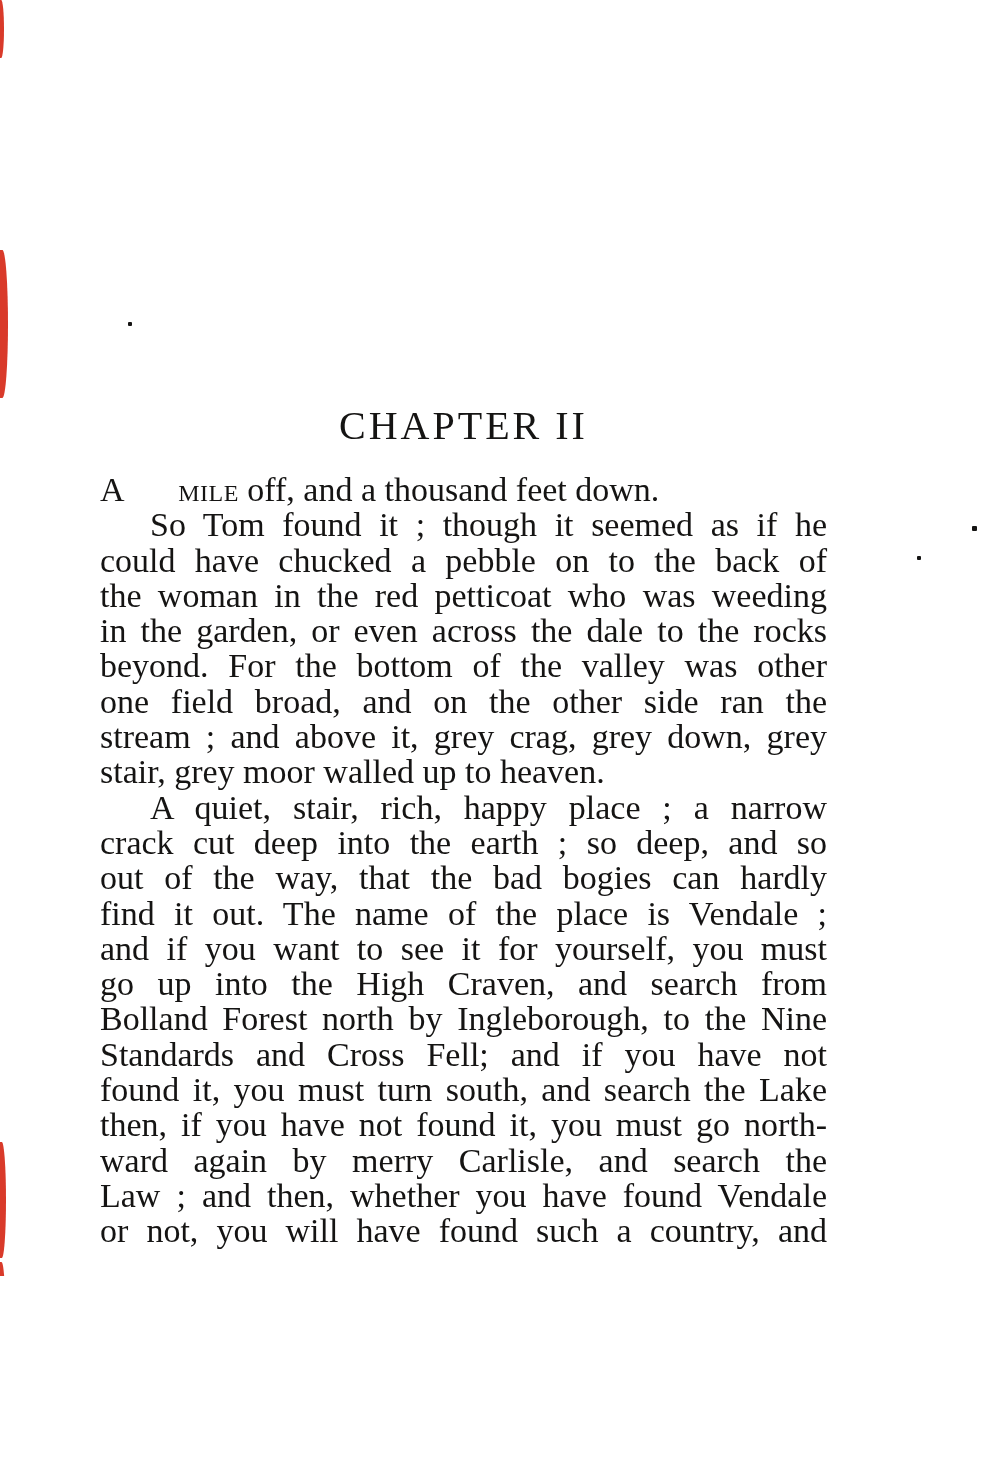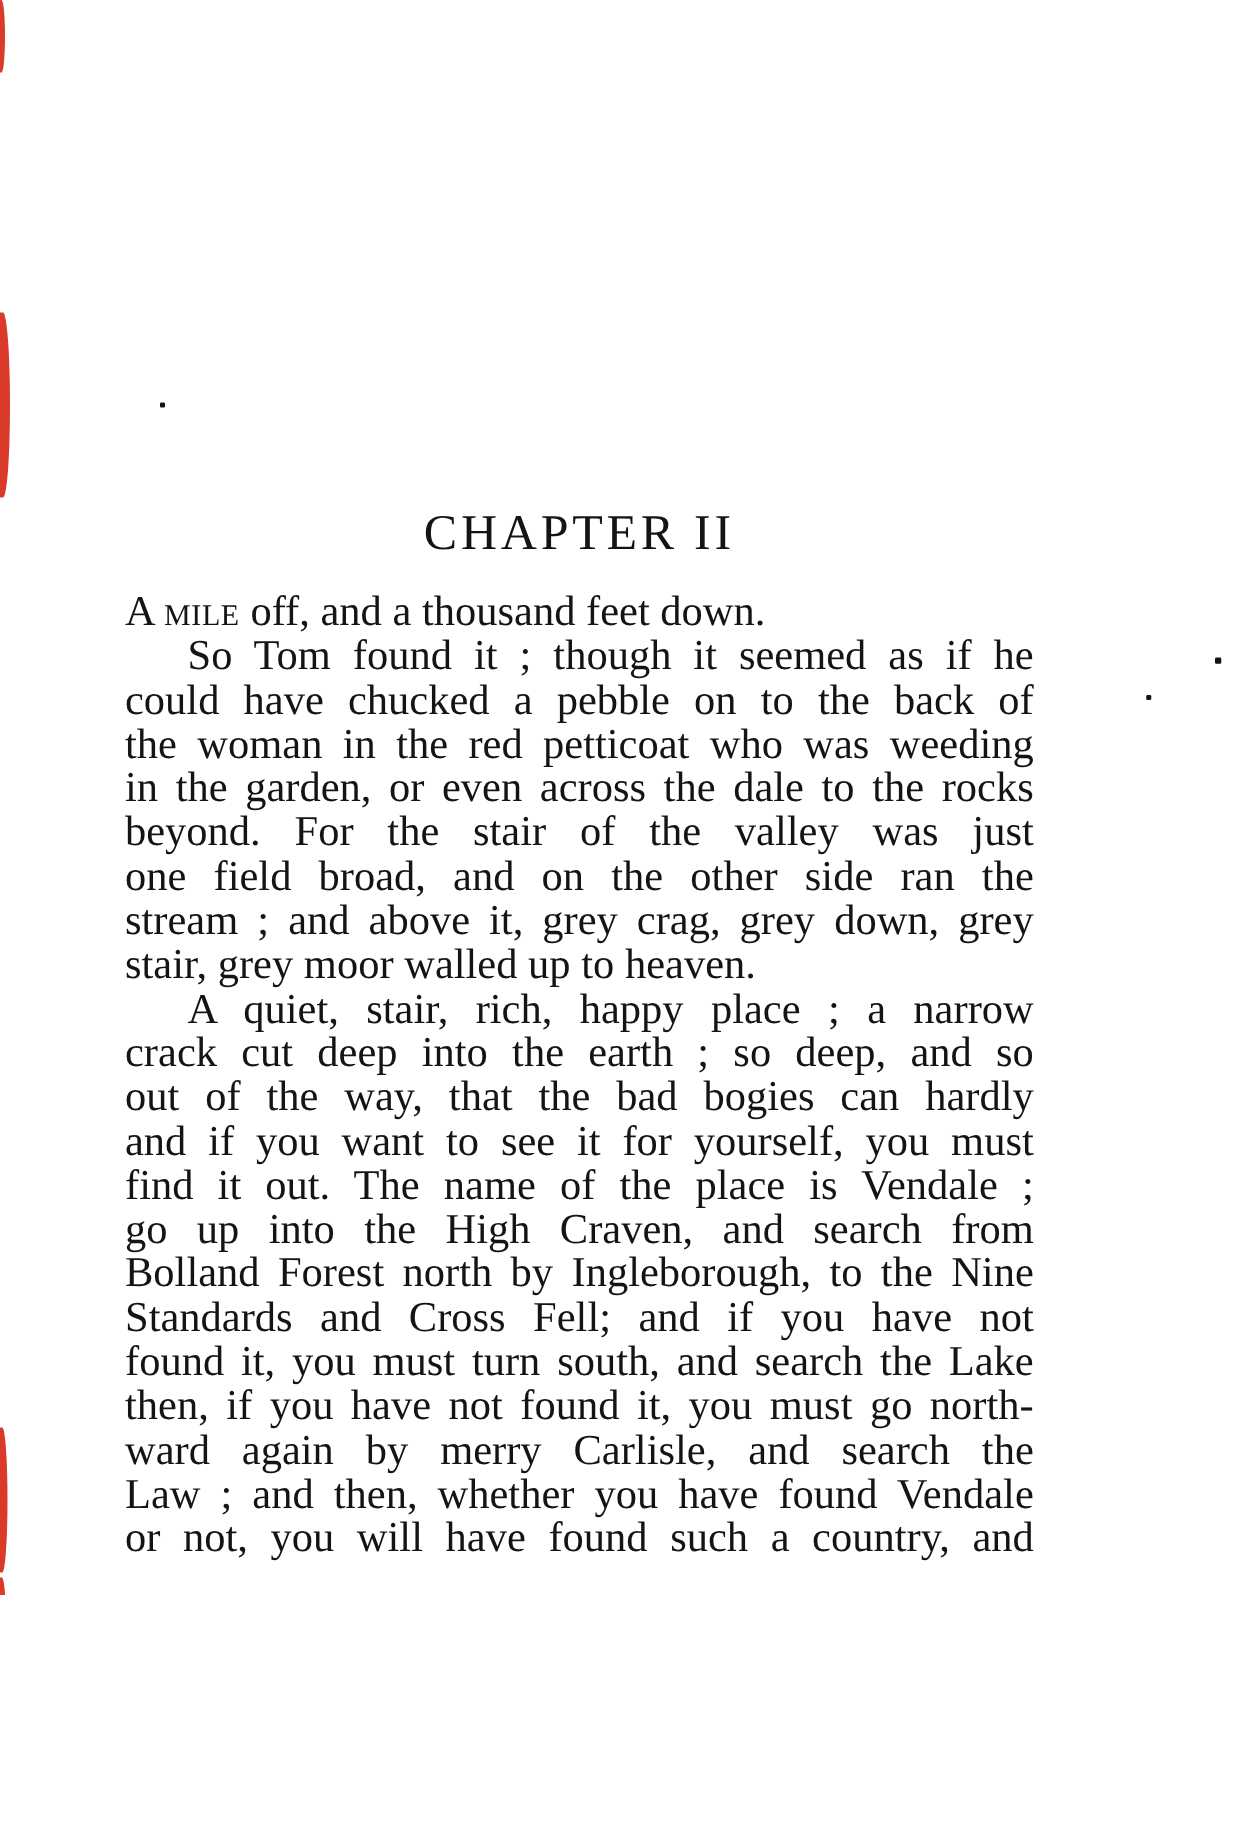--- a/index.html
+++ b/index.html
@@ -29,21 +29,21 @@
     position: absolute;
     left: 100px;
     top: 472px;
     width: 727px;
     font-size: 34px;
     line-height: 35.3px;
   }
   .line { white-space: normal; }
   .line.just { text-align: justify; text-align-last: justify; }
   .line.indent { text-indent: 50px; }
-  .sc { font-variant: small-caps; letter-spacing: 0.5px; }
+  .sc { font-variant: small-caps; letter-spacing: 0.5px; margin-left: 47px; }
   .page-number {
     position: absolute;
     left: 100px;
     top: 1388px;
     width: 727px;
     text-align: center;
     font-size: 34px;
     line-height: 34px;
   }
   .edge-mark {
@@ -72,29 +72,29 @@
     </div>
 
   <h1 class="heading">CHAPTER II</h1>
 
   <div class="body-text">
       <div class="line"><span>A </span><span class="sc">mile</span><span> off, and a thousand feet down.</span></div>
       <div class="line indent just"><span>So Tom found it ; though it seemed as if he</span></div>
       <div class="line just"><span>could have chucked a pebble on to the back of</span></div>
       <div class="line just"><span>the woman in the red petticoat who was weeding</span></div>
       <div class="line just"><span>in the garden, or even across the dale to the rocks</span></div>
-      <div class="line just"><span>beyond.  For the stair of the valley was just</span></div>
+      <div class="line just"><span>beyond.  For the bottom of the valley was other</span></div>
       <div class="line just"><span>one field broad, and on the other side ran the</span></div>
       <div class="line just"><span>stream ; and above it, grey crag, grey down, grey</span></div>
       <div class="line"><span>stair, grey moor walled up to heaven.</span></div>
       <div class="line indent just"><span>A quiet, stair, rich, happy place ; a narrow</span></div>
       <div class="line just"><span>crack cut deep into the earth ; so deep, and so</span></div>
       <div class="line just"><span>out of the way, that the bad bogies can hardly</span></div>
+      <div class="line just"><span>find it out.  The name of the place is Vendale ;</span></div>
       <div class="line just"><span>and if you want to see it for yourself, you must</span></div>
-      <div class="line just"><span>find it out.  The name of the place is Vendale ;</span></div>
       <div class="line just"><span>go up into the High Craven, and search from</span></div>
       <div class="line just"><span>Bolland Forest north by Ingleborough, to the Nine</span></div>
       <div class="line just"><span>Standards and Cross Fell; and if you have not</span></div>
       <div class="line just"><span>found it, you must turn south, and search the Lake</span></div>
       <div class="line just"><span>then, if you have not found it, you must go north-</span></div>
       <div class="line just"><span>ward again by merry Carlisle, and search the</span></div>
       <div class="line just"><span>Law ; and then, whether you have found Vendale</span></div>
       <div class="line just"><span>or not, you will have found such a country, and</span></div>
     </div>
 

